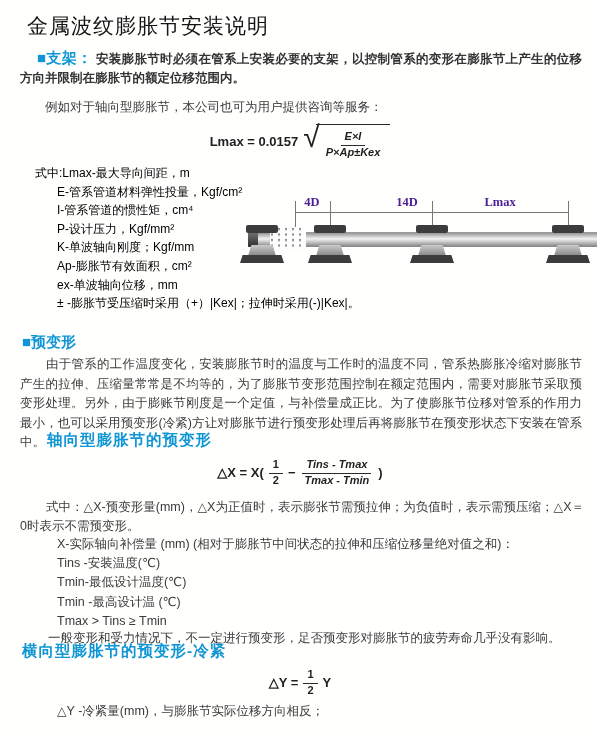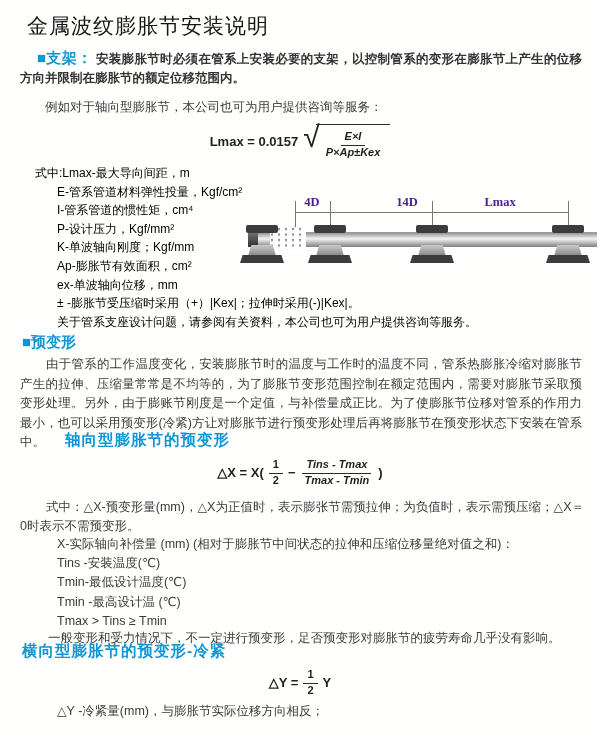--- a/index.html
+++ b/index.html
@@ -74,21 +74,21 @@
     clip-path:polygon(12% 0,88% 0,100% 100%,0 100%); }
   .base { position:absolute; top:30px; left:1px; width:44px; height:8px;
     background:#3c3c3c; clip-path:polygon(6% 0,94% 0,100% 100%,0 100%); }
 
   .h-blue-square { color:#1096d5; font-size:15px; font-weight:bold; }
   .h-predeform { top:333px; left:22px; }
   .p-predeform { top:355px; left:20px; width:562px; font-size:12.5px; line-height:19.5px;
     text-align:justify; text-indent:26px; }
 
   .h-sub-blue { color:#1096d5; font-size:15.5px; font-weight:bold; letter-spacing:1px; }
-  .h-axial { top:430px; left:65px; }
+  .h-axial { top:430px; left:47px; }
   .p-axial-where { top:498px; left:20px; width:564px; font-size:12.5px; line-height:19px;
     text-align:justify; text-indent:26px; }
   .axial-defs { top:535px; left:57px; font-size:12.5px; line-height:19.2px; }
   .p-axial-note { top:630px; left:20px; width:564px; font-size:12.5px; text-indent:28px; }
 
   .h-lateral { top:641px; left:22px; }
   .p-lateral-def { top:703px; left:57px; font-size:12.5px; }
 </style>
 </head>
 <body>
@@ -119,21 +119,20 @@
 
   <div class="abs defs">
     <div>式中:Lmax-最大导向间距，m</div>
     <div class="ind">E-管系管道材料弹性投量，Kgf/cm²</div>
     <div class="ind">I-管系管道的惯性矩，cm⁴</div>
     <div class="ind">P-设计压力，Kgf/mm²</div>
     <div class="ind">K-单波轴向刚度；Kgf/mm</div>
     <div class="ind">Ap-膨胀节有效面积，cm²</div>
     <div class="ind">ex-单波轴向位移，mm</div>
     <div class="ind">± -膨胀节受压缩时采用（+）|Kex|；拉伸时采用(-)|Kex|。</div>
-    <div class="ind">关于管系支座设计问题，请参阅有关资料，本公司也可为用户提供咨询等服务。</div>
   </div>
 
   <div class="abs diagram">
     <div class="dim-line"></div>
     <div class="tick t1"></div>
     <div class="tick t2"></div>
     <div class="tick t3"></div>
     <div class="tick t4"></div>
     <div class="dim-label l1">4D</div>
     <div class="dim-label l2">14D</div>

